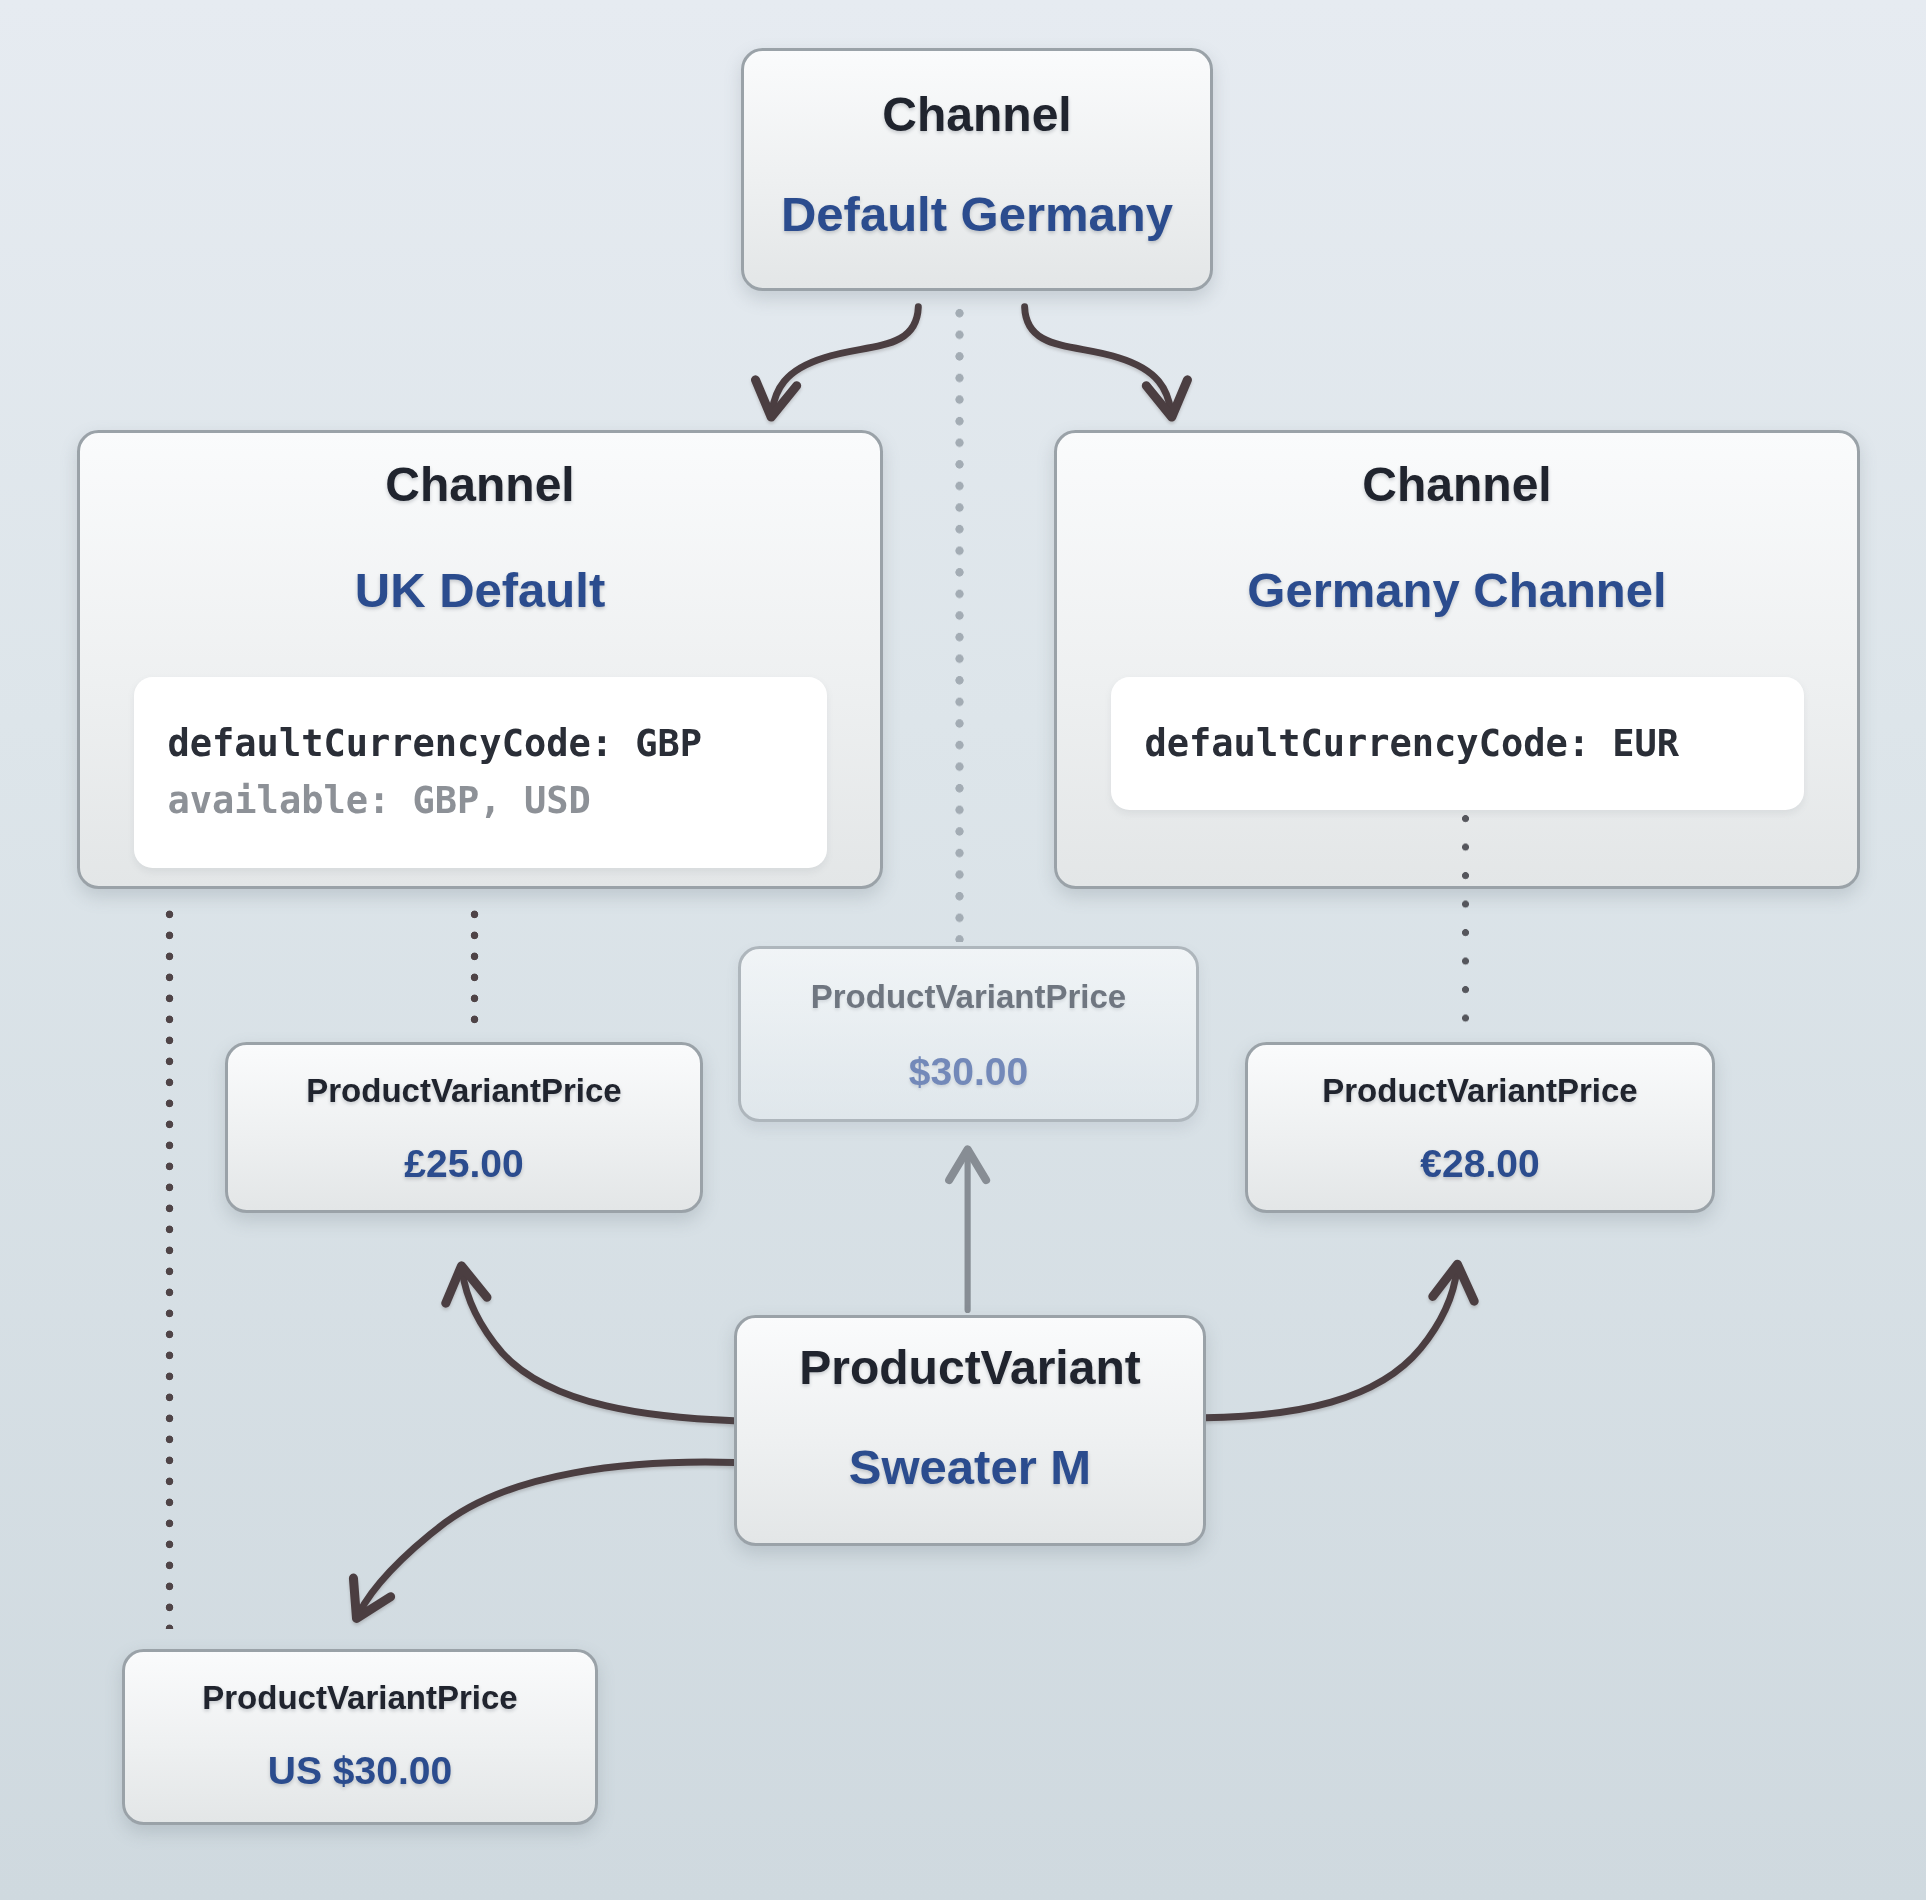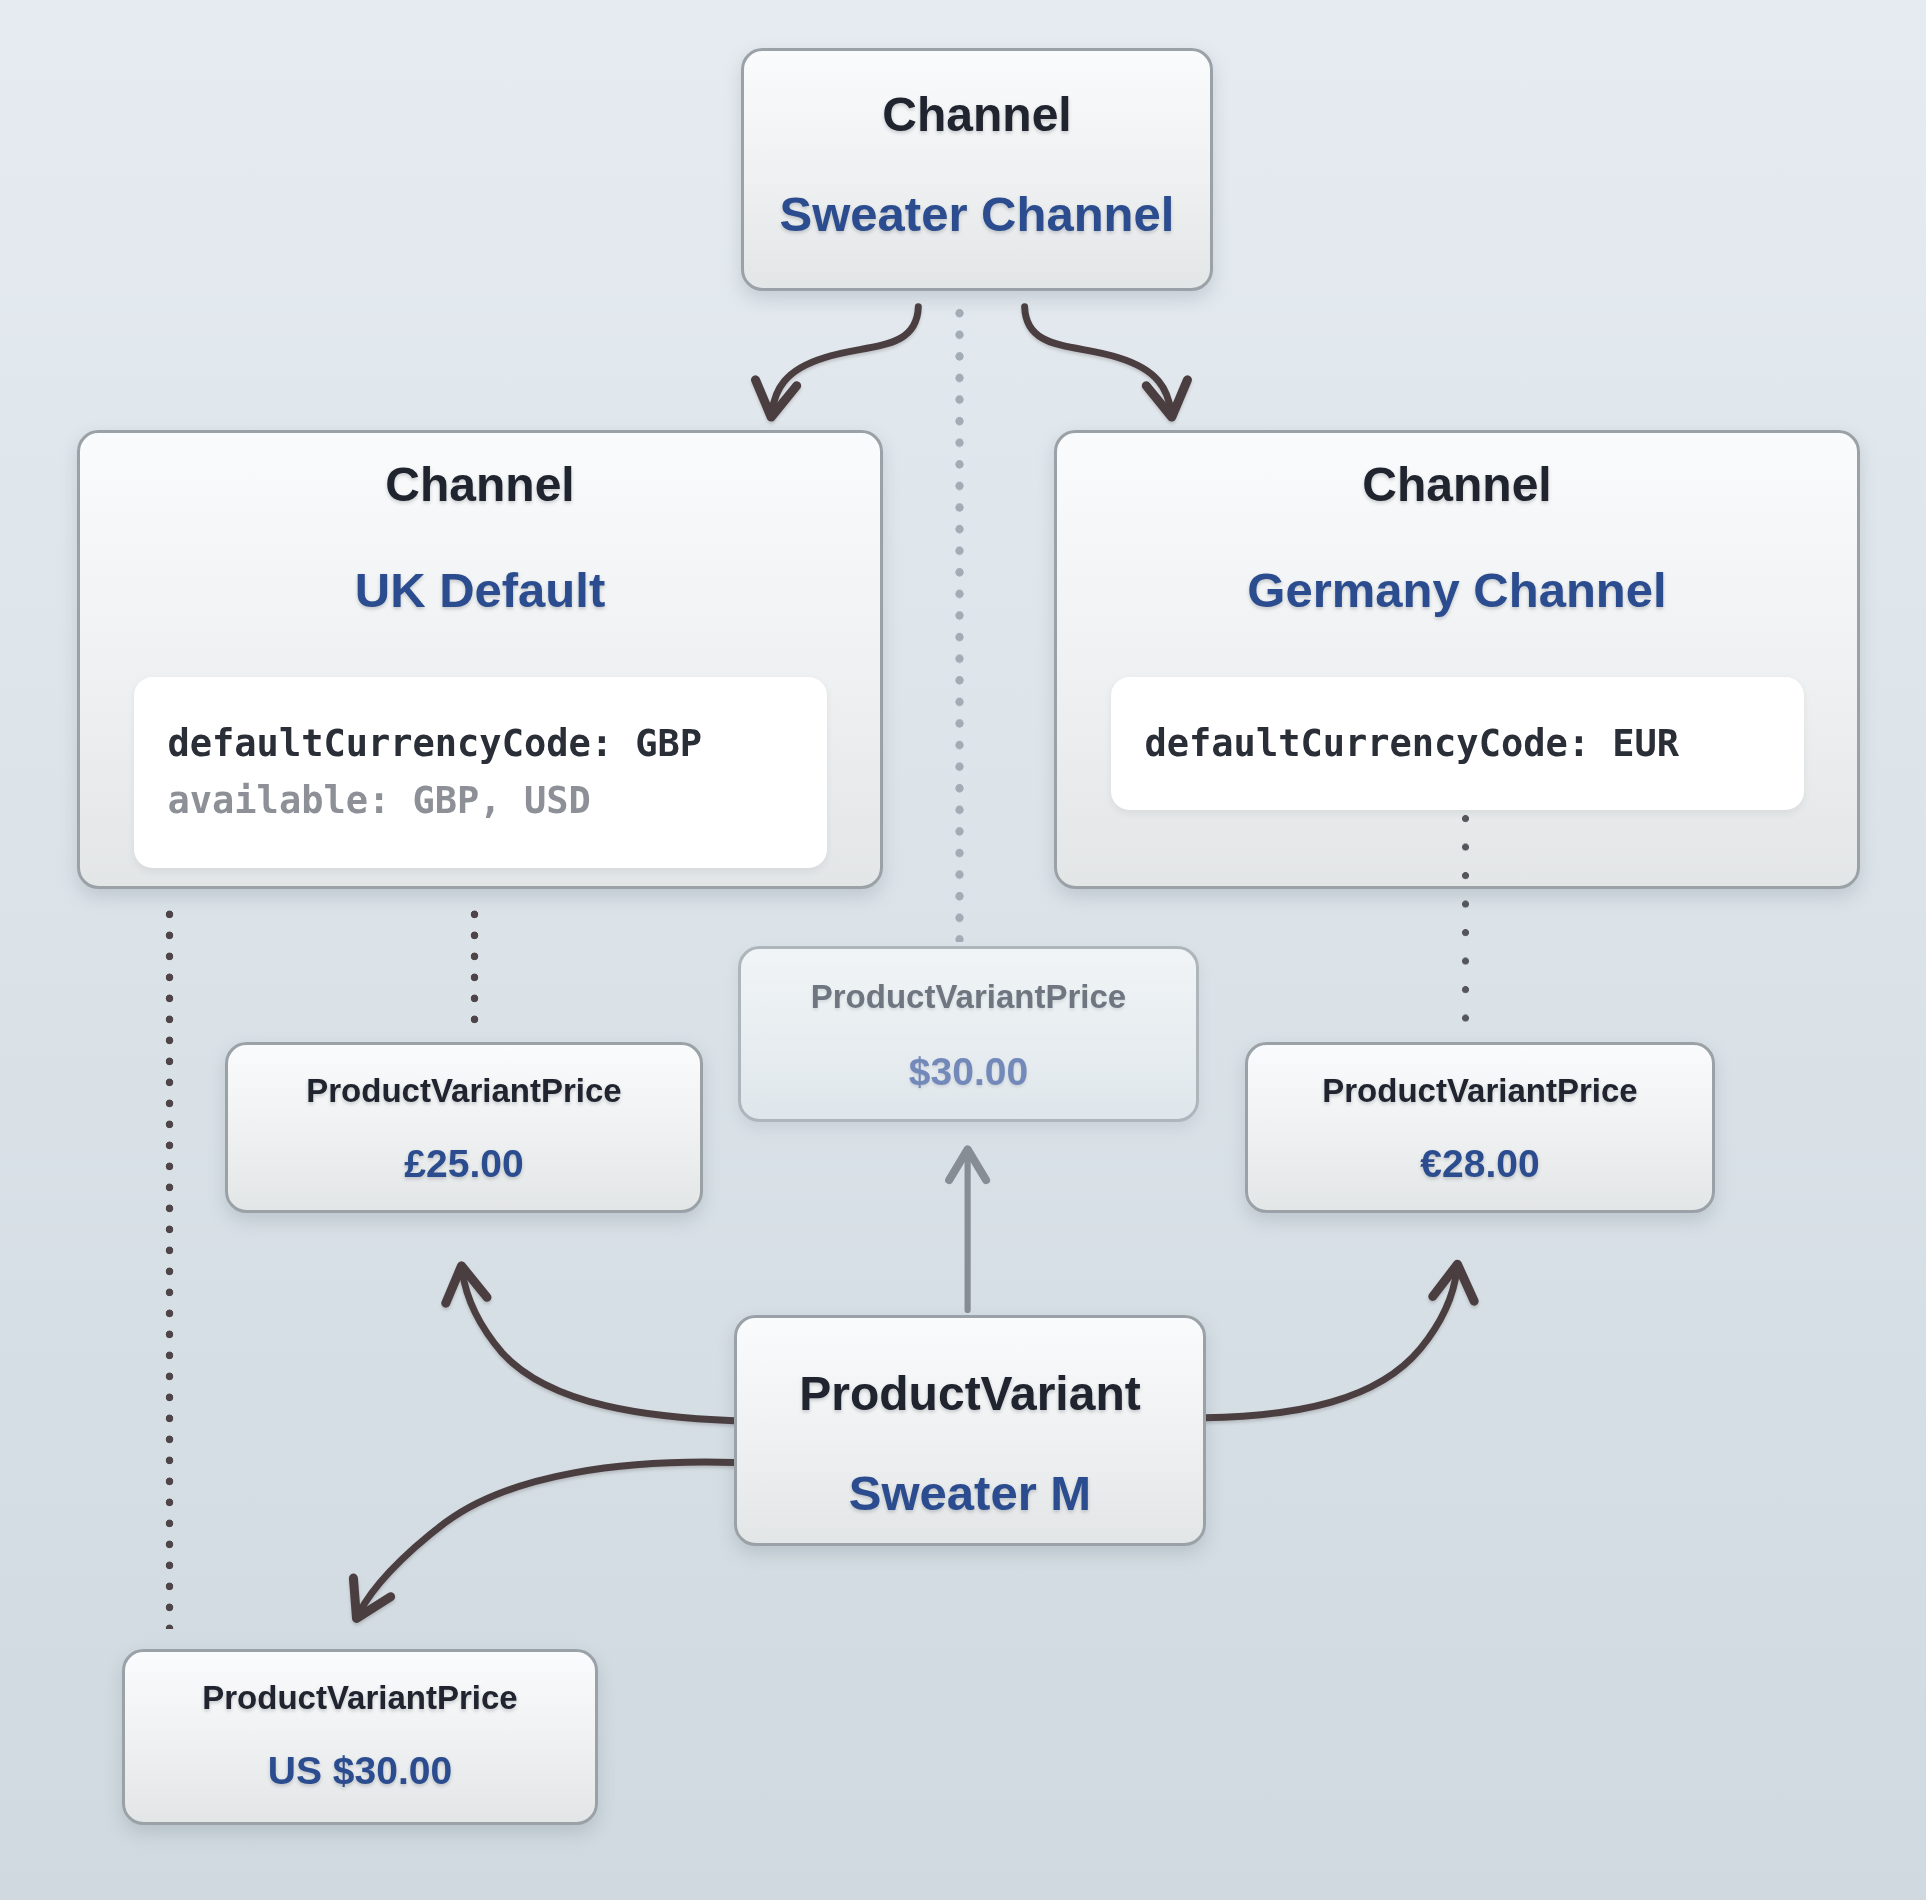--- a/index.html
+++ b/index.html
@@ -41,21 +41,21 @@
   .t-name { font-weight:bold; font-size:49px; line-height:1; color:#2b4c8e;
             text-shadow:0 2.3px 3.9px rgba(30,40,55,0.22); }
 
   .channel-top  { padding-top:40px; }
   .channel-top .t-name { margin-top:51px; }
 
   .channel-big  { padding-top:28px; }
   .channel-big .t-name { margin-top:57px; }
   .channel-big .code { margin-top:62px; }
 
-  .variant { padding-top:52px; }
+  .variant { padding-top:26px; }
   .variant .t-name { margin-top:51px; }
 
   .small { padding-top:29px; }
   .small .t-type { font-size:33px; }
   .small .t-name { font-size:39px; margin-top:37px; }
 
   .faded {
     border-color:#aeb6bc;
     background:linear-gradient(180deg, rgba(249,251,252,0.72) 0%, rgba(230,236,240,0.5) 100%);
     box-shadow:0 6.2px 12.3px rgba(96,110,120,0.12);
@@ -97,21 +97,21 @@
     <path class="arrow-gray" marker-end="url(#mh-gray)" d="M 1256 1700 L 1256 1498"></path>
   </svg>
 
   <div class="dotted dot-light" style="left:955px; top:307px; height:635px;"></div>
   <div class="dotted dot-dark" style="left:165px; top:909px; height:720px;"></div>
   <div class="dotted dot-dark" style="left:470px; top:909px; height:125px;"></div>
   <div class="dotted dot-mid" style="left:1461px; top:814px; height:213px;"></div>
 
   <div class="node channel-top" style="left:741px; top:48px; width:472px; height:243px;">
     <div class="t-type">Channel</div>
-    <div class="t-name">Sweater Channel</div>
+    <div class="t-name">Default Germany</div>
   </div>
 
   <div class="node channel-big" style="left:77px; top:430px; width:806px; height:459px;">
     <div class="t-type">Channel</div>
     <div class="t-name">UK Default</div>
     <div class="code">
       <div class="l1">defaultCurrencyCode: GBP</div>
       <div class="l2">available: GBP, USD</div>
     </div>
   </div>

